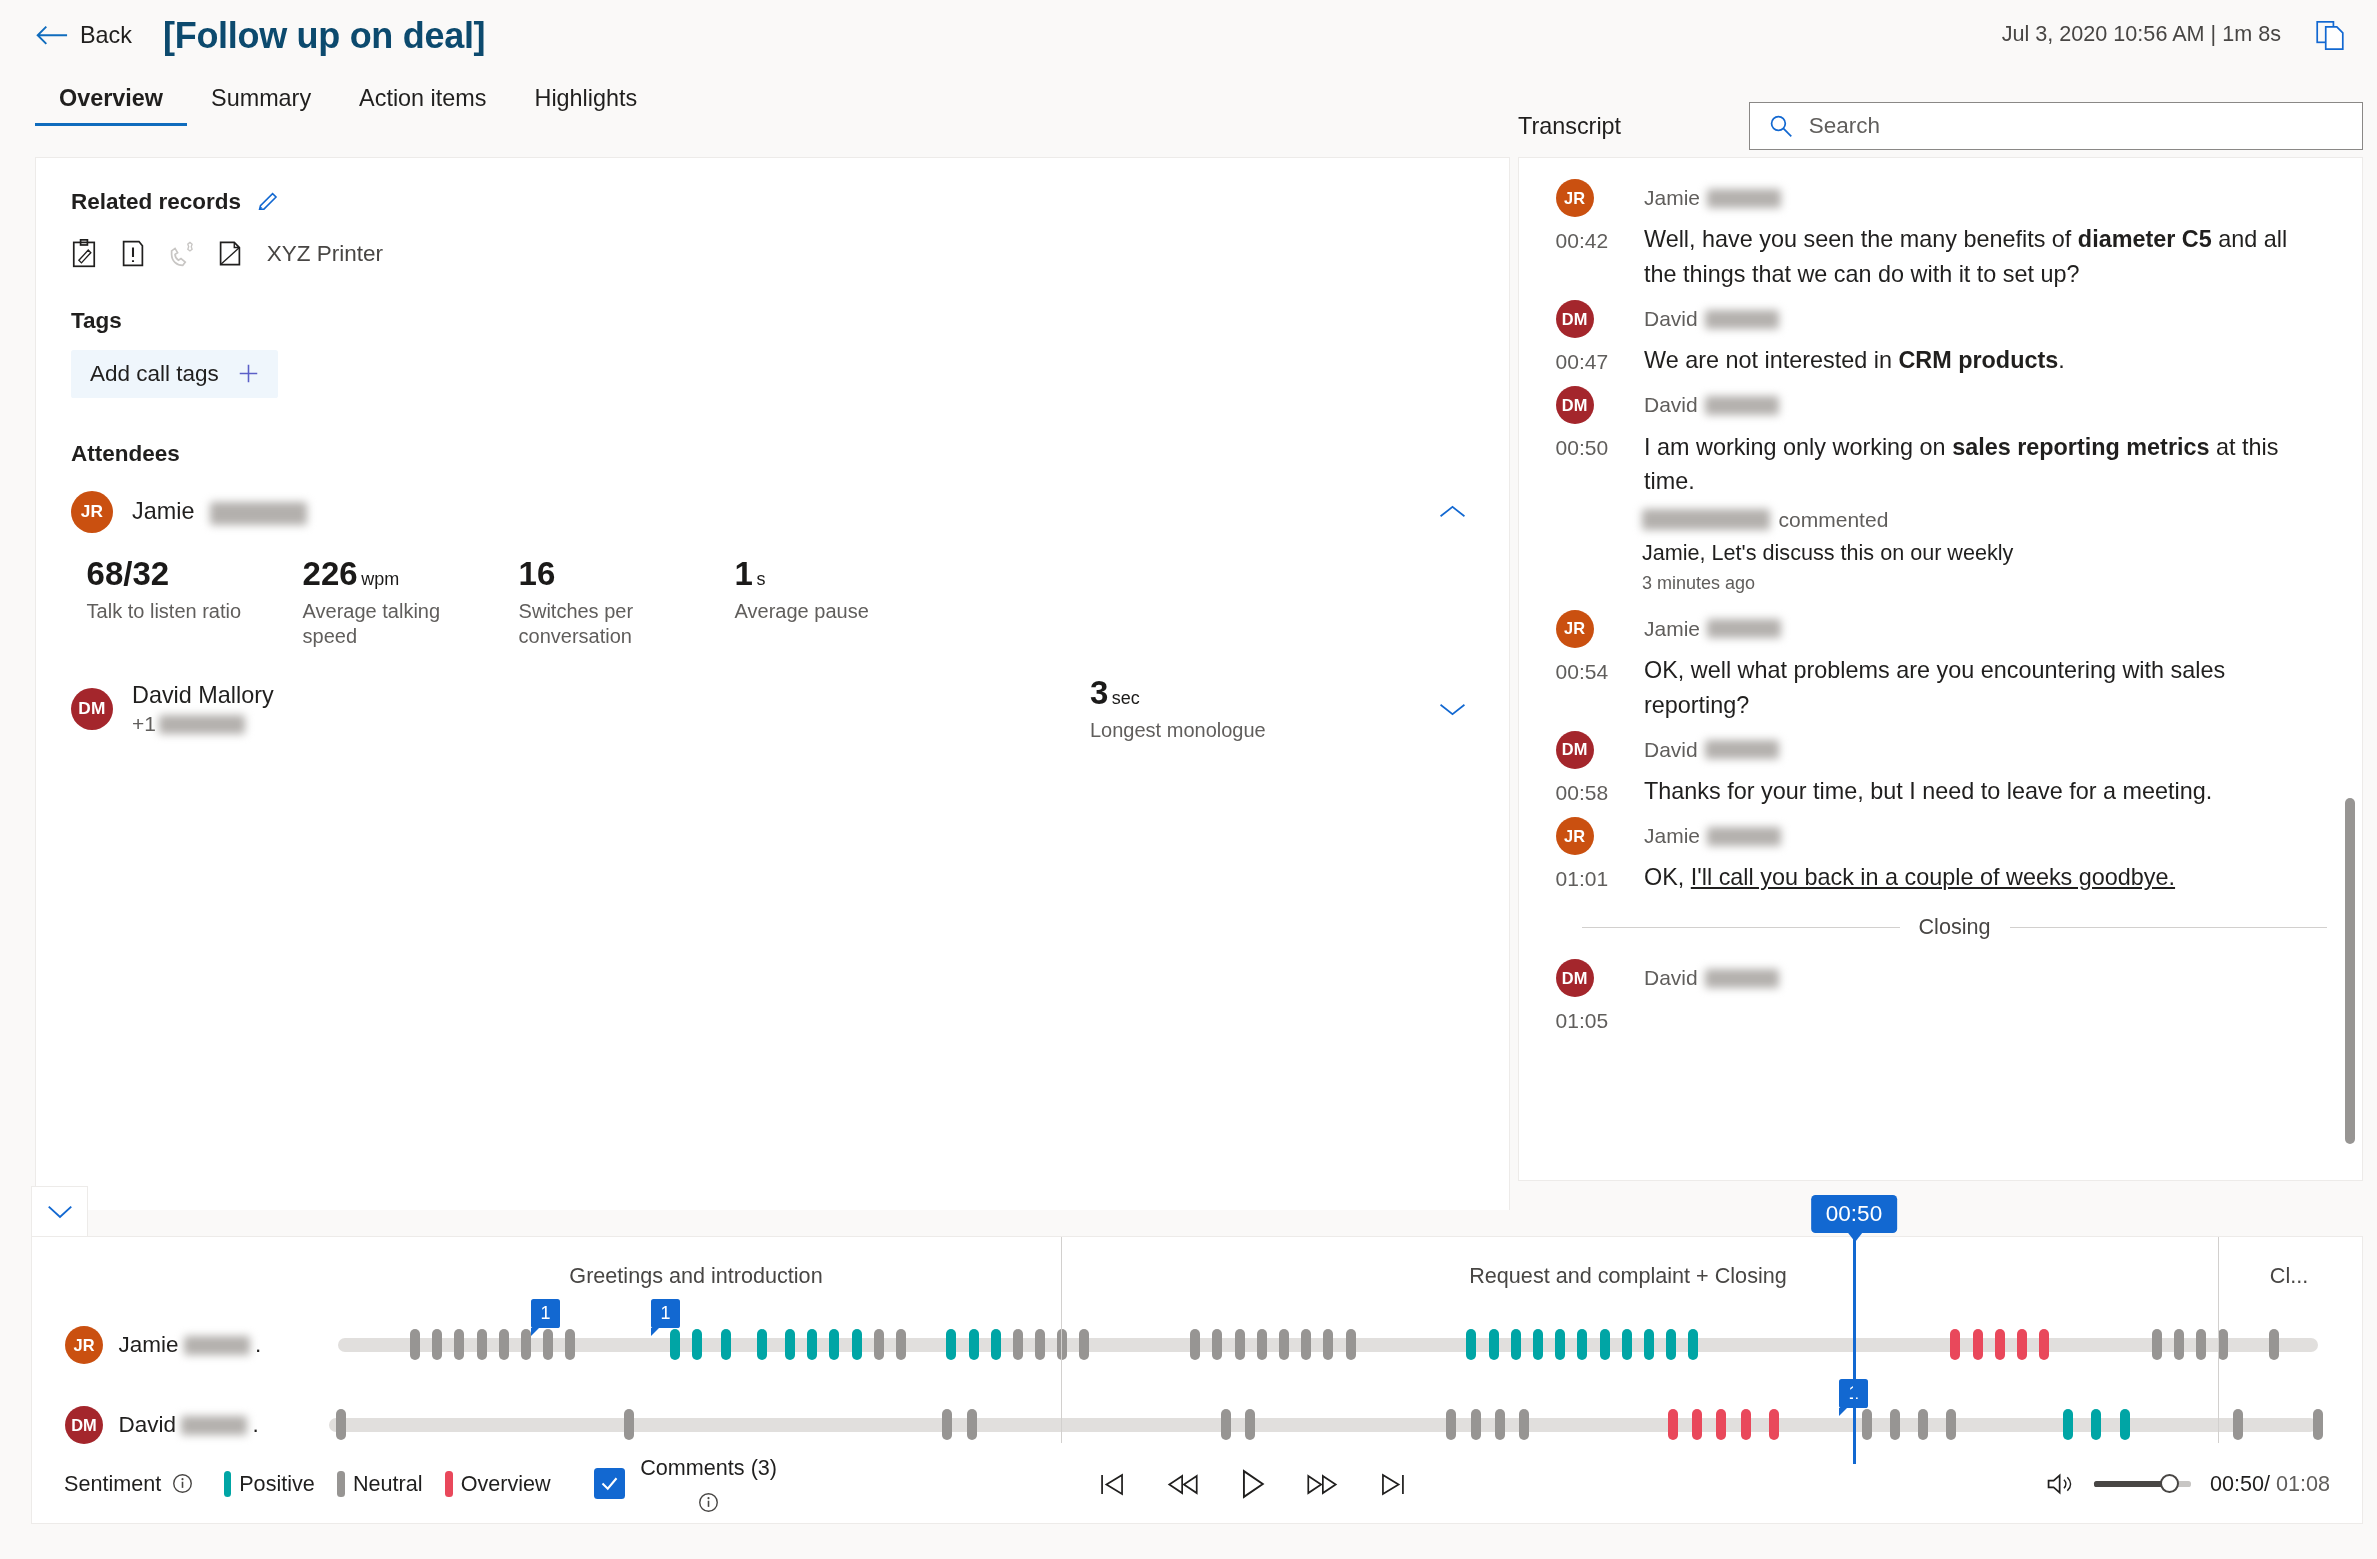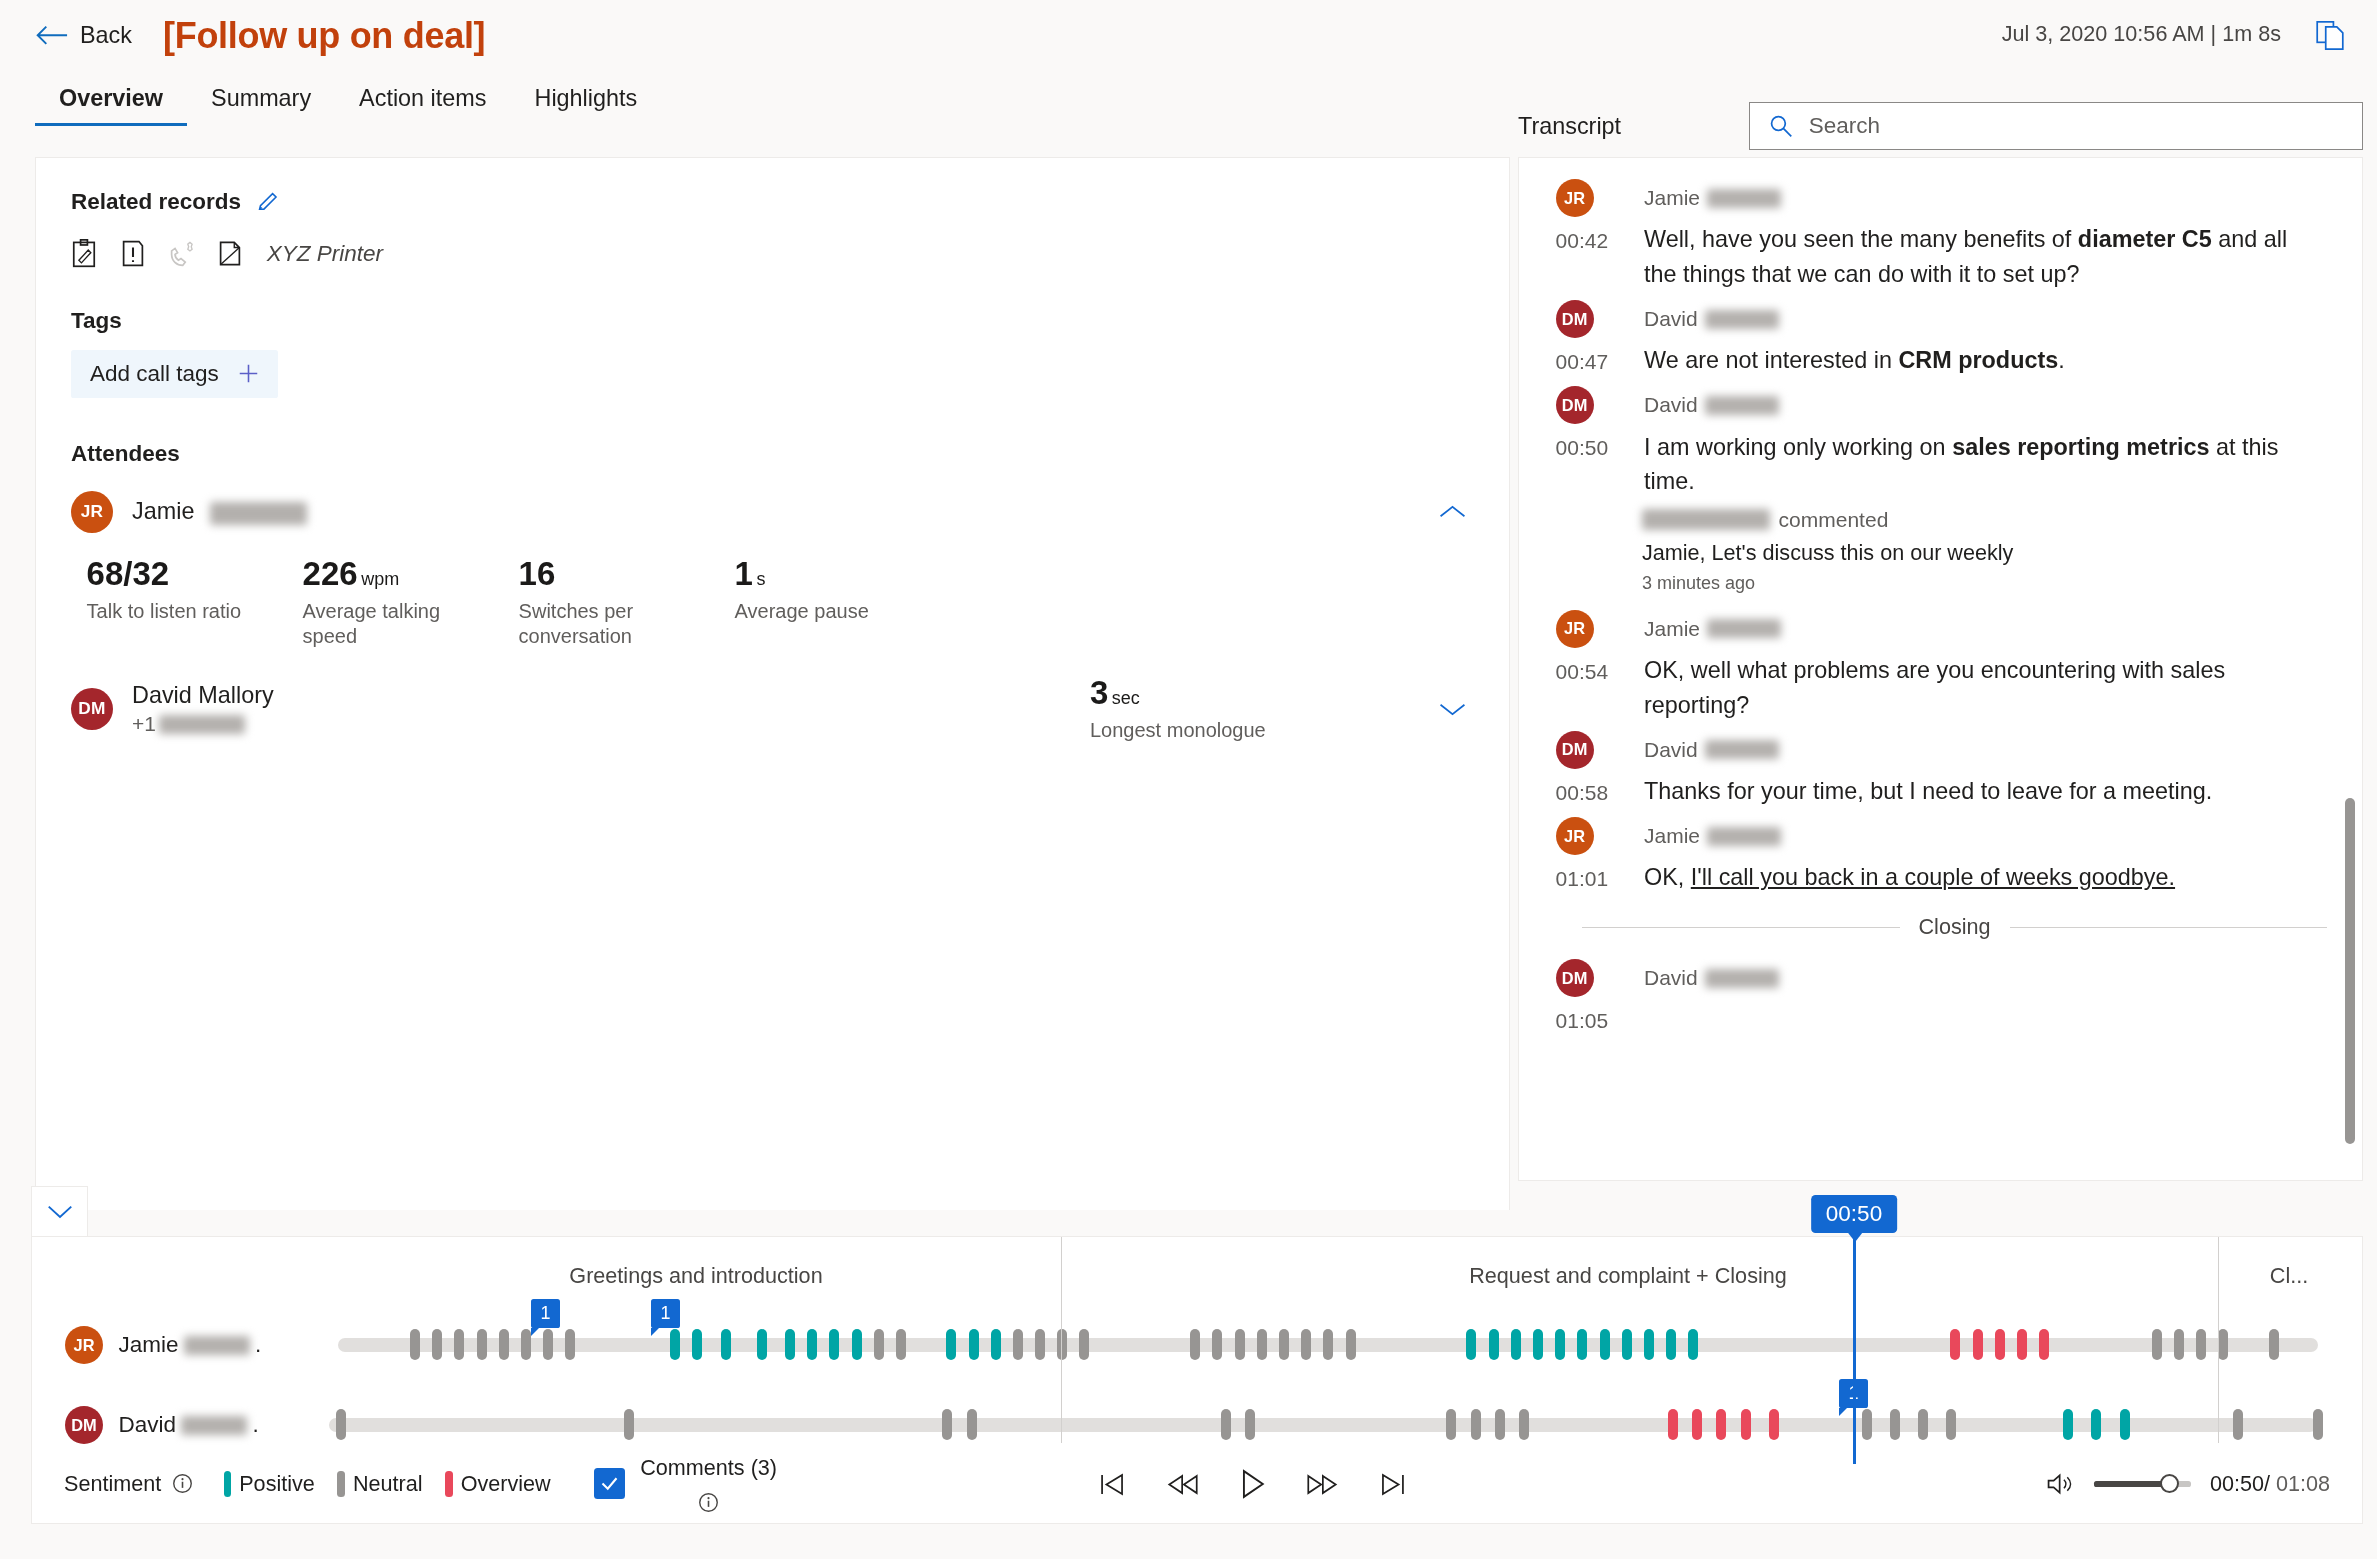--- a/index.html
+++ b/index.html
@@ -18,21 +18,21 @@
     height: 71px;
     display: flex; align-items: center;
     padding: 0 33px 0 35px;
     position: relative;
   }
   .back-btn { display:flex; align-items:center; gap:12px; cursor:pointer; }
   .back-arrow { width:33px; height:22.5px; display:block; }
   .back-label { font-size:23.4px; color:#201f1e; }
   .page-title {
     font-size:36px; font-weight:600; margin-left:31px; letter-spacing:-0.3px;
-    color:#c2410c;
+    color:#0c4a6e;
   }
   .header-right {
     margin-left:auto; display:flex; gap:35px;
   }
   .header-meta { font-size:21.6px; color:#484644; white-space:nowrap; }
   .copy-icon { width:28px; height:29px; cursor:pointer; }
 
   
   .tabs {
     display:flex; align-items:flex-end; gap:0;
@@ -65,21 +65,21 @@
   }
 
   
   .lp-inner { padding: 31px 35px 0 35px; }
   .section-title { font-size:22.5px; font-weight:600; color:#201f1e; }
   .related-head { display:flex; align-items:center; gap:15.6px; }
   .pencil-icon { width:22.5px; height:22.5px; cursor:pointer; }
 
   .record-row { display:flex; align-items:center; gap:22.5px; margin-top:24px; }
   .rec-ico { width:26px; height:29px; display:block; }
-  .rec-name { font-size:22.5px; color:#484644; margin-left:1.7px; cursor:pointer;font-style:italic; }
+  .rec-name { font-size:22.5px; color:#484644; margin-left:1.7px; cursor:pointer; }
 
   .tags-block { margin-top:40px; }
   .add-tag {
     display:inline-flex; align-items:center; gap:19px;
     background:#eff6fc; border-radius:2.6px;
     padding: 11.2px 19px 11.2px 19px; margin-top:15.6px; cursor:pointer;
     font-size:22.5px; color:#201f1e;
   }
   .plus { width:21px; height:21px; }
 

